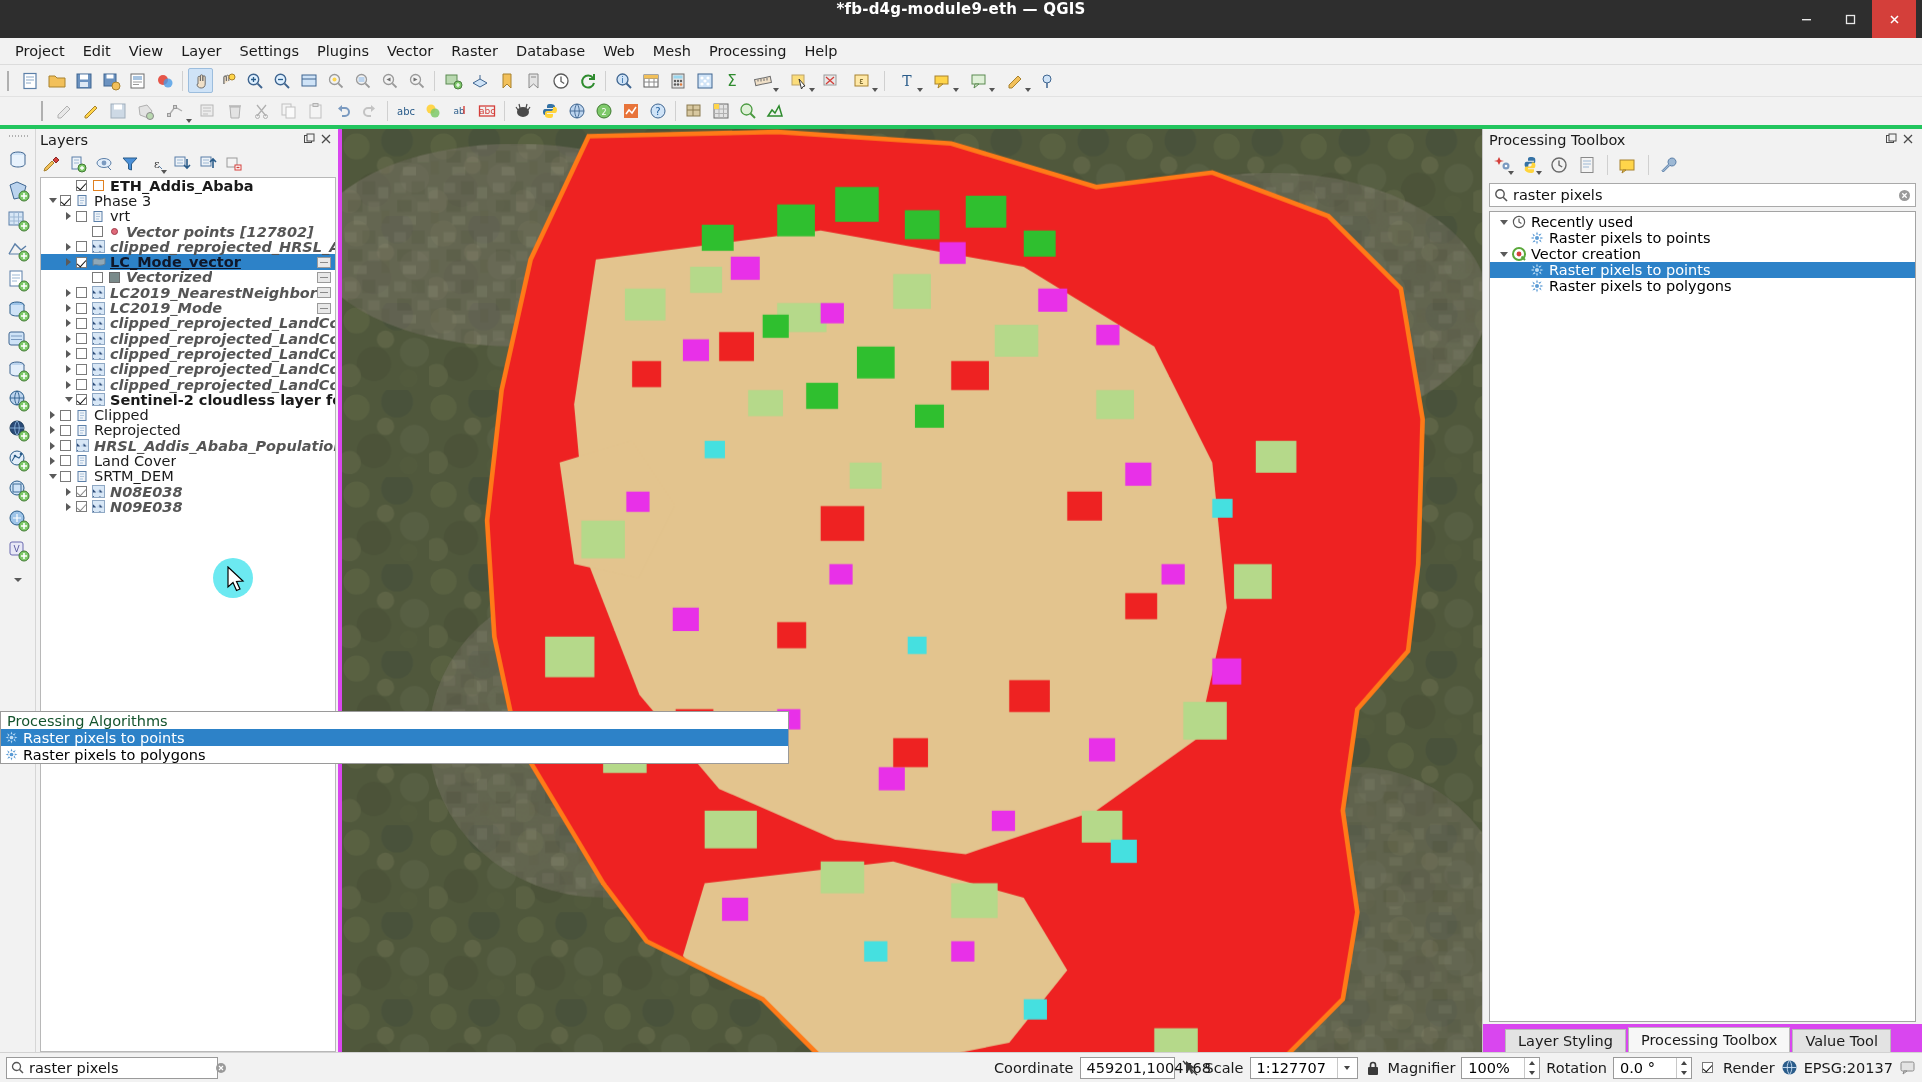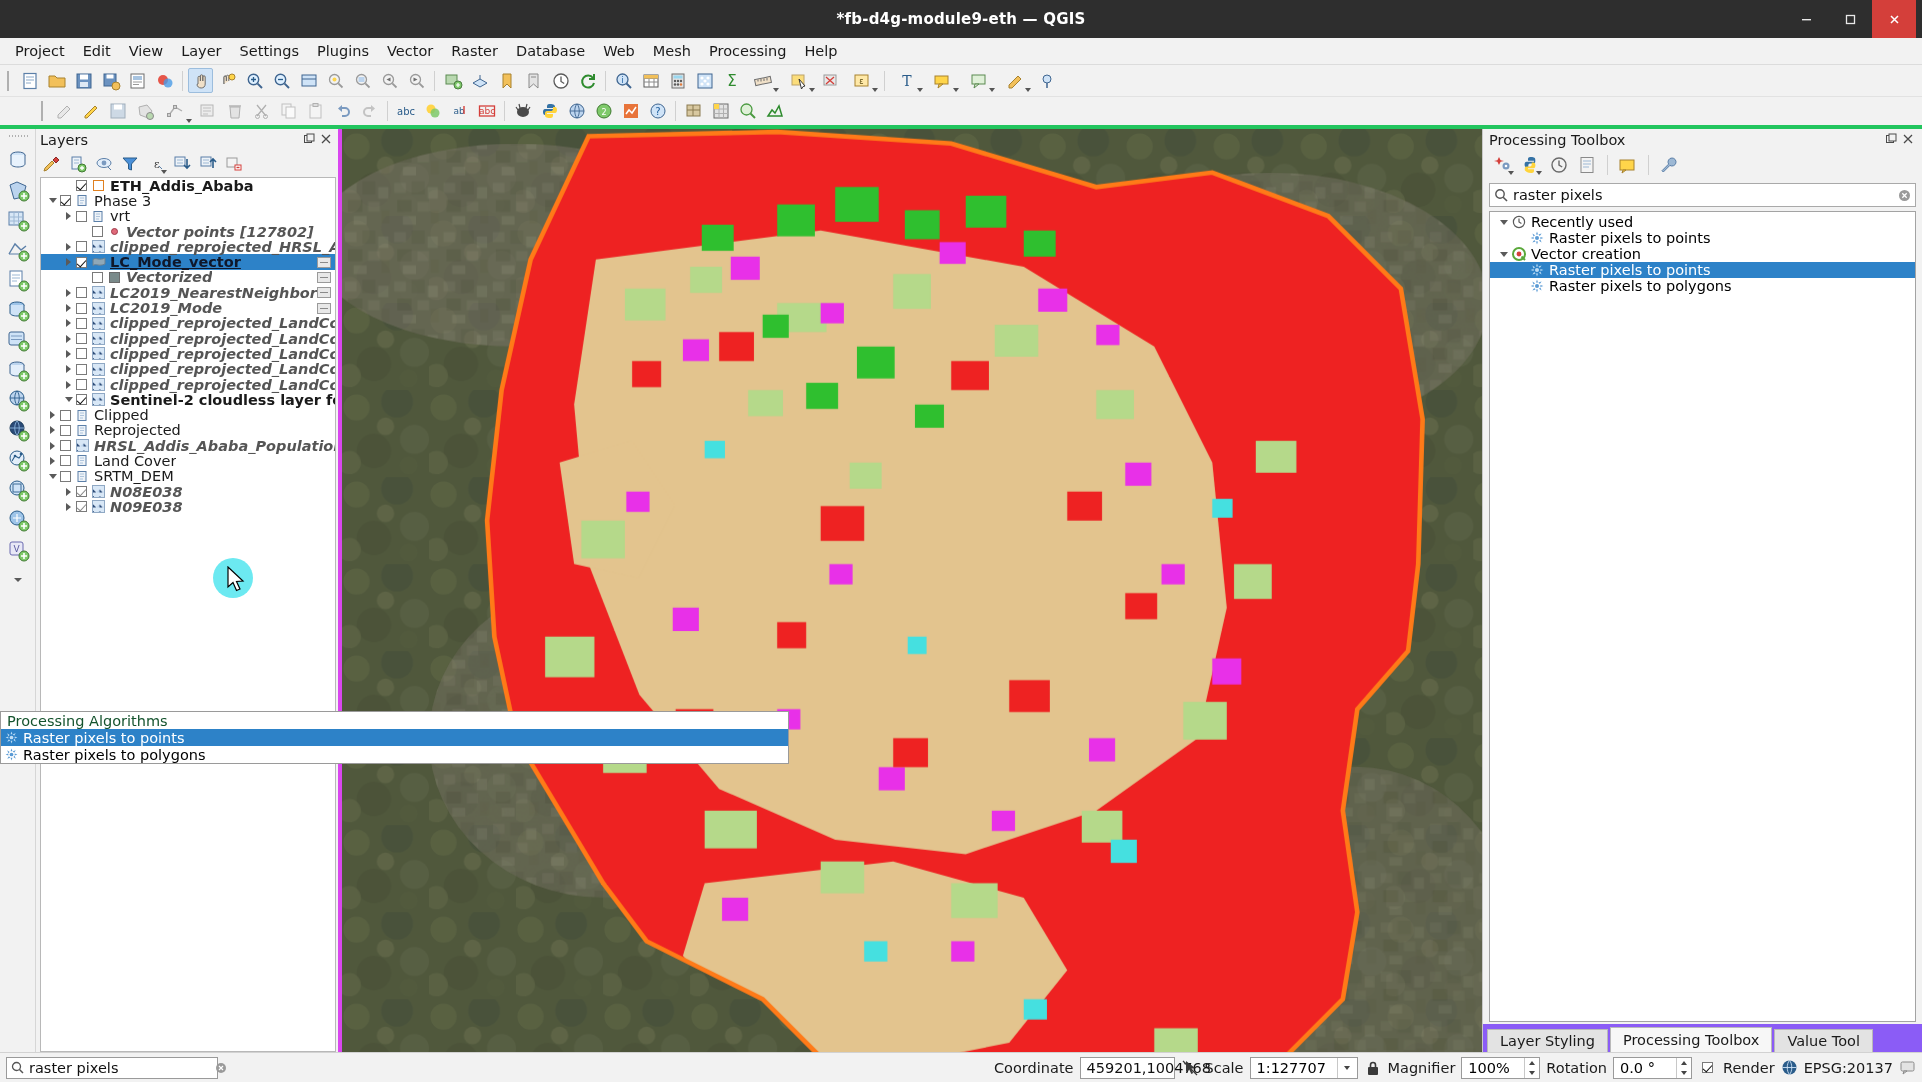--- a/index.html
+++ b/index.html
@@ -8,21 +8,21 @@
     font-family: "DejaVu Sans", "Liberation Sans", sans-serif;
     font-size: 15px;
     background: #f0f0f0;
     overflow: hidden;
   }
   .app { position: relative; width: 1922px; height: 1082px; display: flex; flex-direction: column; }
 
   
   .titlebar {
     height: 38px; background: #2e2e2e; color: #ffffff;
-    display: flex; align-items: center; justify-content: center;
+    display: flex; align-items: flex-start; justify-content: center;
     position: relative; flex: 0 0 38px;
   }
   .titlebar .title { font-size: 15px; font-weight: bold; letter-spacing: .2px; }
   .win-btns { position: absolute; right: 6px; top: 0; height: 38px; display: flex; align-items: center; }
   .win-btn {
     width: 44px; height: 38px; display: flex; align-items: center; justify-content: center;
     color: #e8e8e8; font-size: 15px;
   }
   .win-btn.close { background: #d43f3a; color: #fff; }
 
@@ -145,22 +145,22 @@
   .search-box input {
     border: none; outline: none; flex: 1; font-size: 14.5px;
     font-family: "DejaVu Sans", "Liberation Sans", sans-serif; color: #111; background: transparent;
   }
   .algo-tree { flex: 1 1 auto; background: #fff; border: 1px solid #a3a3a3; margin: 0 6px 2px 6px; padding-top: 2px; }
   .anode { height: 16px; display: flex; align-items: center; font-size: 14.5px; white-space: nowrap; }
   .anode.sel { background: #2d82c8; color: #fff; }
   .aind { flex: 0 0 auto; }
   .aicon { width: 16px; flex: 0 0 16px; display:flex;align-items:center;justify-content:center; margin-right: 4px; }
   .tabs-row {
-    height: 28px; display: flex; align-items: flex-end; padding-left: 4px; gap: 2px;
-    background: #8b5cf6;
+    height: 28px; display: flex; align-items: flex-end; padding-left: 22px; gap: 2px;
+    background: #d946ef;
   }
   .tab {
     height: 23px; padding: 0 12px; display: flex; align-items: center; font-size: 14.5px;
     background: #e3e3e3; border: 1px solid #b9b9b9; border-bottom: none; color: #1a1a1a;
   }
   .tab.active { background: #f7f7f7; height: 25px; font-weight: normal; }
 
   
   .popup {
     position: absolute; left: 0px; top: 711px; width: 789px; height: 30px;

